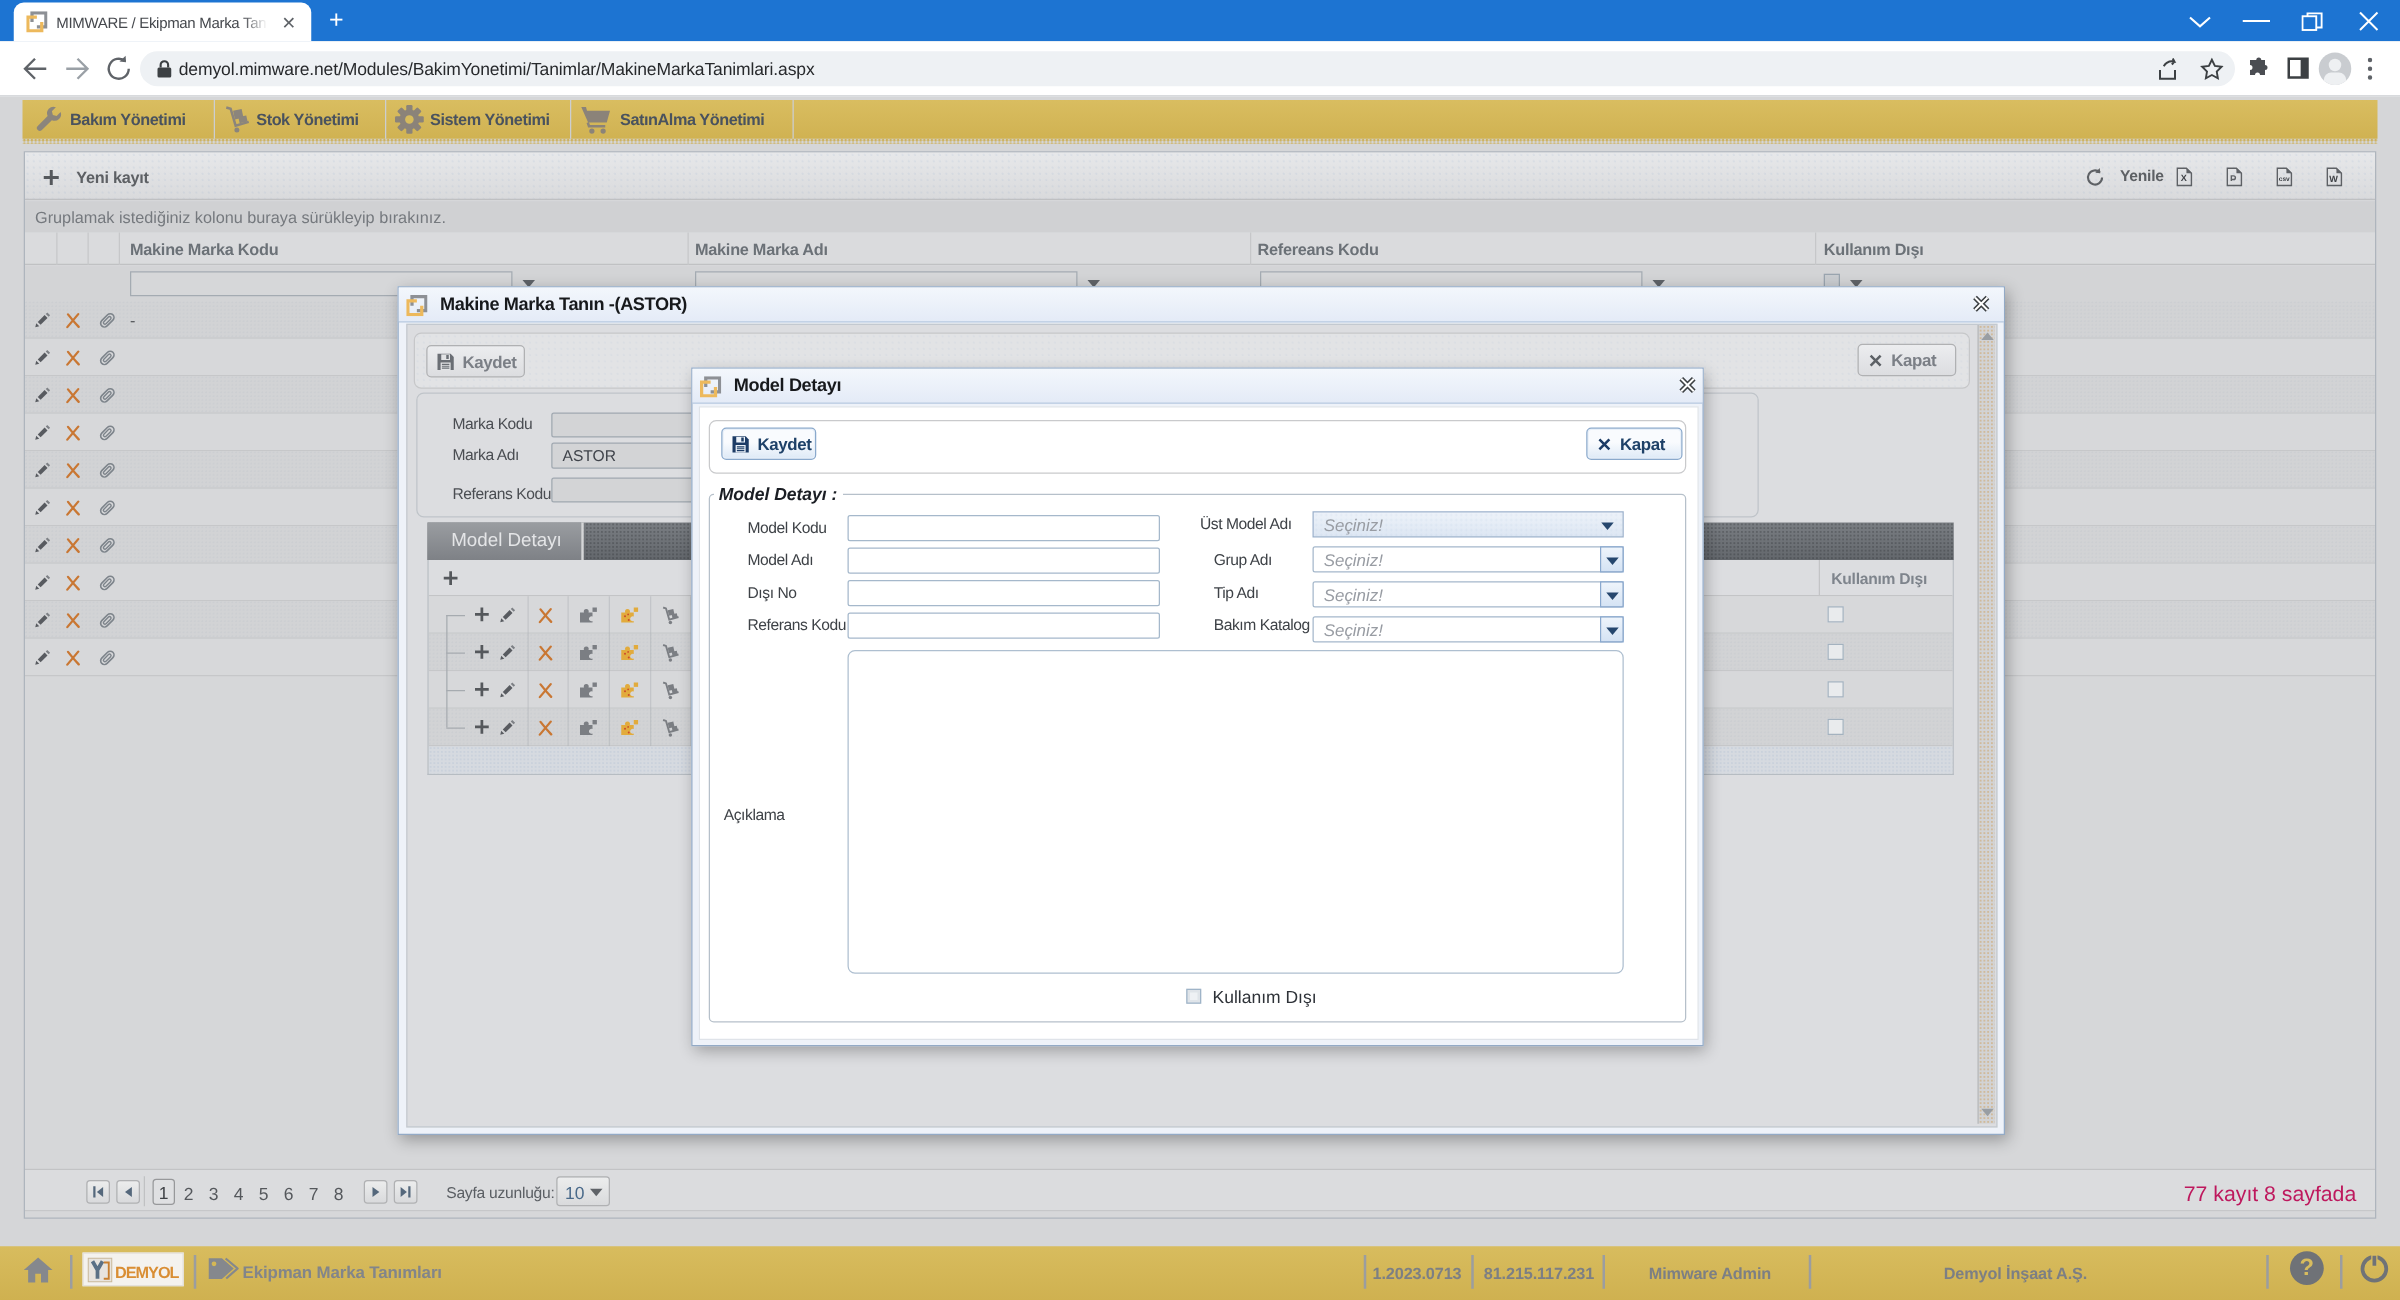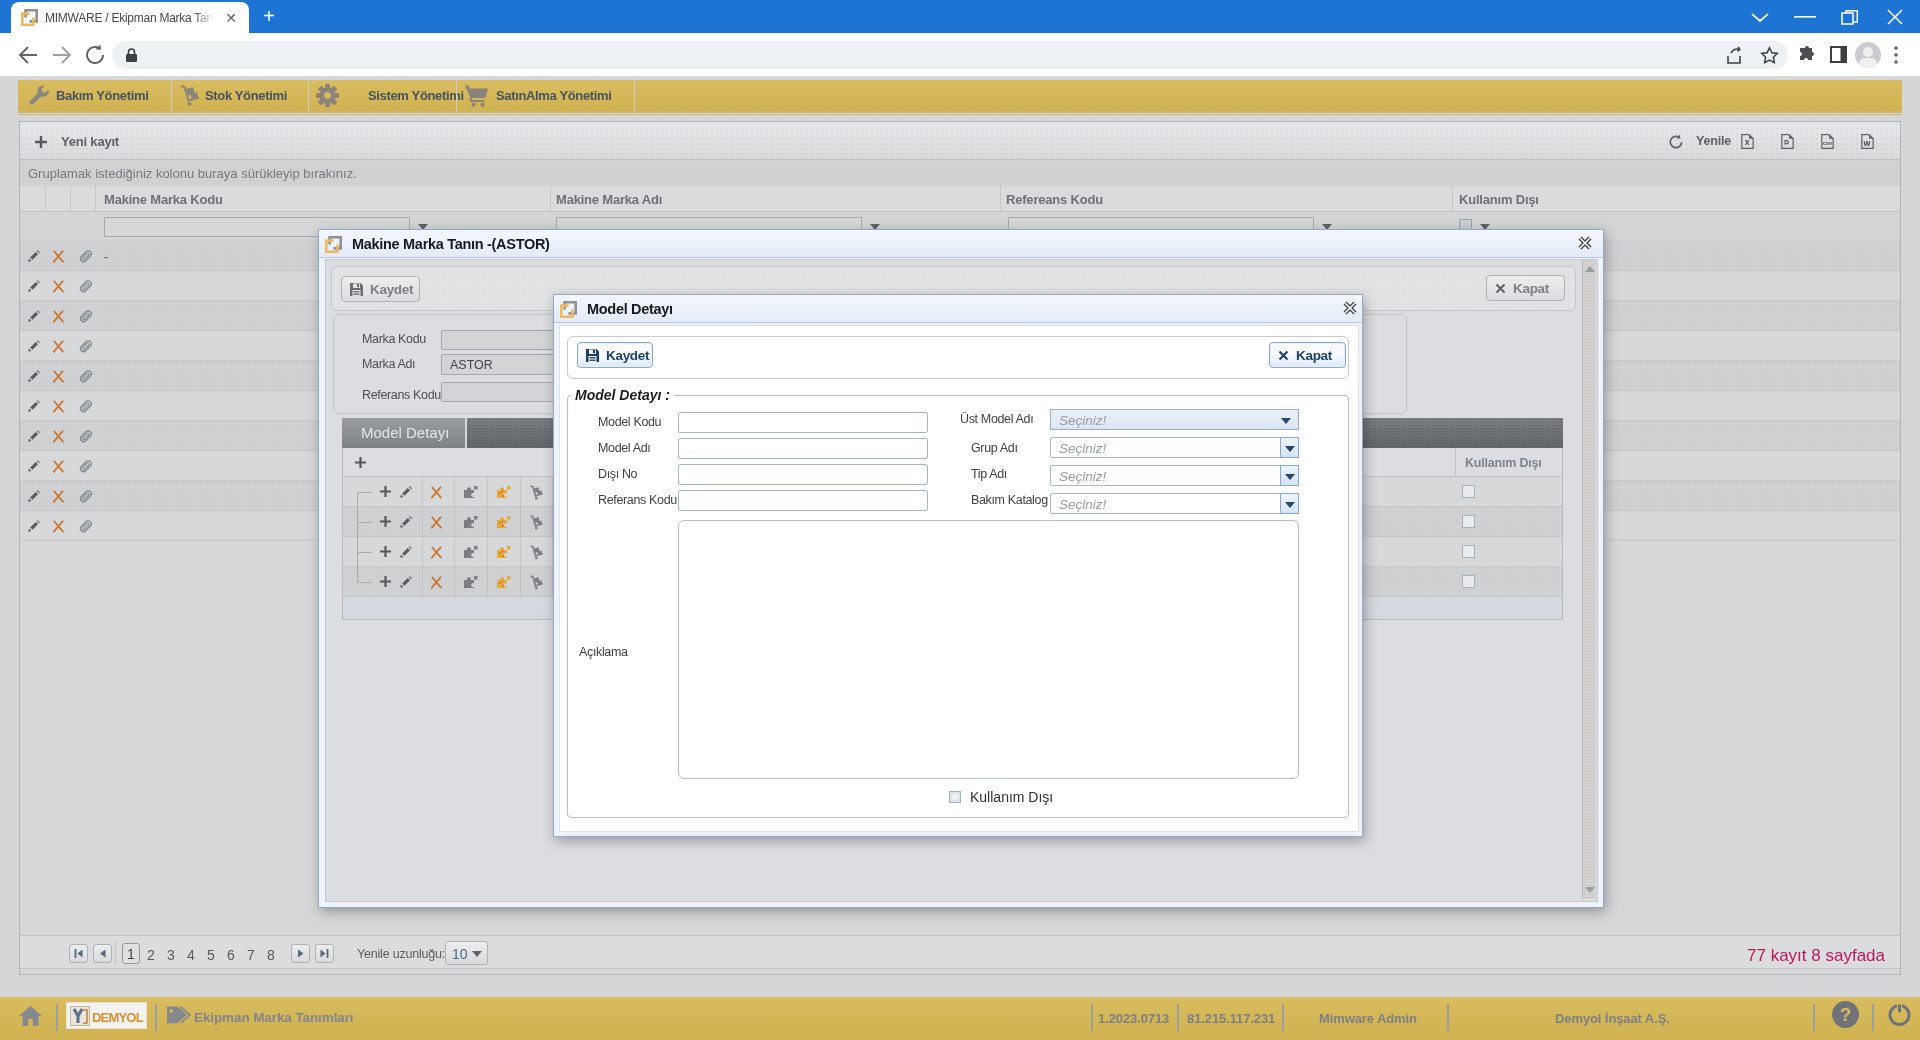--- a/index.html
+++ b/index.html
@@ -99,20 +99,21 @@
     </svg>
   <svg style="position:absolute;left:84px;top:11px;" width="22" height="22" viewBox="0 0 22 22">
       <path d="M19 11 a8 8 0 1 1 -2.8-6.1" stroke="#5f6368" stroke-width="1.9" fill="none"></path>
       <path d="M16.5 0.5 L16.8 5.8 L11.6 5.2 Z" fill="#5f6368"></path>
     </svg>
   <div id="pill">
     <svg style="position:absolute;left:13px;top:7px;" width="13" height="15" viewBox="0 0 13 15">
         <rect x="1" y="6" width="11" height="8" rx="1.2" fill="#3c4043"></rect>
         <path d="M3.5 6 V4 a3 3 0 0 1 6 0 V6" stroke="#3c4043" stroke-width="1.7" fill="none"></path>
       </svg>
+    <div id="url">demyol.mimware.net/Modules/BakimYonetimi/Tanimlar/MakineMarkaTanimlari.aspx</div>
     <svg style="position:absolute;left:1614px;top:5px;" width="19" height="19" viewBox="0 0 19 19">
         <path d="M2 10 V17 H14 V10" stroke="#3c4043" stroke-width="1.6" fill="none"></path>
         <path d="M5 7 C7 3.5 10 2.5 13.5 3.2 L12.2 0.8 M13.5 3.2 L11.5 5.6" stroke="#3c4043" stroke-width="1.6" fill="none"></path>
       </svg>
     <svg style="position:absolute;left:1648px;top:5px;" width="19" height="19" viewBox="0 0 19 19">
         <path d="M9.5 1.8 L11.9 6.7 L17.3 7.4 L13.4 11.2 L14.3 16.6 L9.5 14 L4.7 16.6 L5.6 11.2 L1.7 7.4 L7.1 6.7 Z" stroke="#3c4043" stroke-width="1.5" fill="none"></path>
       </svg>
   </div>
   <svg style="position:absolute;left:1797px;top:12px;" width="20" height="20" viewBox="0 0 20 20">
       <path d="M8 3 a2 2 0 0 1 4 0 h3 v4 a2 2 0 0 1 0 4 v4 h-4 a2 2 0 0 0 -4 0 H3 v-4 a2 2 0 0 0 0 -4 V3 Z" fill="#4a4d52"></path>
@@ -150,21 +151,21 @@
     <svg style="position:absolute;left:297px;top:3px;" width="25" height="25" viewBox="0 0 25 25">
         <g fill="#8b8379">
           <rect x="10" y="1" width="5" height="23" rx="1"></rect>
           <rect x="1" y="10" width="23" height="5" rx="1"></rect>
           <rect x="10" y="1" width="5" height="23" rx="1" transform="rotate(45 12.5 12.5)"></rect>
           <rect x="10" y="1" width="5" height="23" rx="1" transform="rotate(-45 12.5 12.5)"></rect>
           <circle cx="12.5" cy="12.5" r="8"></circle>
         </g>
         <circle cx="12.5" cy="12.5" r="3.4" fill="#d6bb5d"></circle>
       </svg>
-    <div class="mi" style="left:326px;margin-left:24px;">Sistem Yönetimi</div>
+    <div class="mi" style="left:326px;">Sistem Yönetimi</div>
     <div class="msep" style="left:438px;"></div>
     <svg style="position:absolute;left:446px;top:4px;" width="25" height="24" viewBox="0 0 25 24">
         <path d="M1 1.5 h3.8 l0.8 3 H24 l-2.6 9.5 H6.5 Z" fill="#8b8379"></path>
         <path d="M6.2 14 l1 3 h13" stroke="#8b8379" stroke-width="2" fill="none"></path>
         <circle cx="9.5" cy="20.8" r="2.1" fill="#8b8379"></circle>
         <circle cx="18.5" cy="20.8" r="2.1" fill="#8b8379"></circle>
         <path d="M5.8 4.5 h18 l-0.4 1.5 h-17.2 Z" fill="#d6bb5d" opacity="0.0"></path>
       </svg>
     <div class="mi" style="left:478px;">SatınAlma Yönetimi</div>
     <div class="msep" style="left:616px;"></div>
@@ -396,21 +397,21 @@
           <svg width="17" height="17" viewBox="0 0 17 17">
             <path d="M6 4.5 L11.5 8.5 L6 12.5 Z" fill="#55687c"></path>
           </svg>
         </div>
       <div class="pbtn" style="left:295px;">
           <svg width="17" height="17" viewBox="0 0 17 17">
             <path d="M4.5 4.5 L9.5 8.5 L4.5 12.5 Z" fill="#55687c"></path>
             <path d="M11.5 4 v9" stroke="#55687c" stroke-width="1.8"></path>
           </svg>
         </div>
-      <div style="position:absolute;left:337px;top:11px;font-size:12.5px;letter-spacing:-0.2px;color:#5a5e63;">Yenile uzunluğu:</div>
+      <div style="position:absolute;left:337px;top:11px;font-size:12.5px;letter-spacing:-0.2px;color:#5a5e63;">Sayfa uzunluğu:</div>
       <div style="position:absolute;left:425px;top:5px;width:43px;height:24px;border:1px solid #b0b1b3;border-radius:3px;background:linear-gradient(#eceded,#d9dadc);">
         <span style="position:absolute;left:6px;top:4px;font-size:14px;color:#4a6a8a;">10</span>
         <div class="farr" style="left:26px;top:9px;"></div>
       </div>
       <div style="position:absolute;right:15px;top:10px;font-size:17px;color:#be185d;">77 kayıt 8 sayfada</div>
     </div>
   </div>
   <div id="statusbar">
     <svg style="position:absolute;left:18px;top:8px;" width="25" height="22" viewBox="0 0 25 22">
         <path d="M12.5 1 L24 11 H20.5 V21 H14.8 V14 H10.2 V21 H4.5 V11 H1 Z" fill="#85888d"></path>

